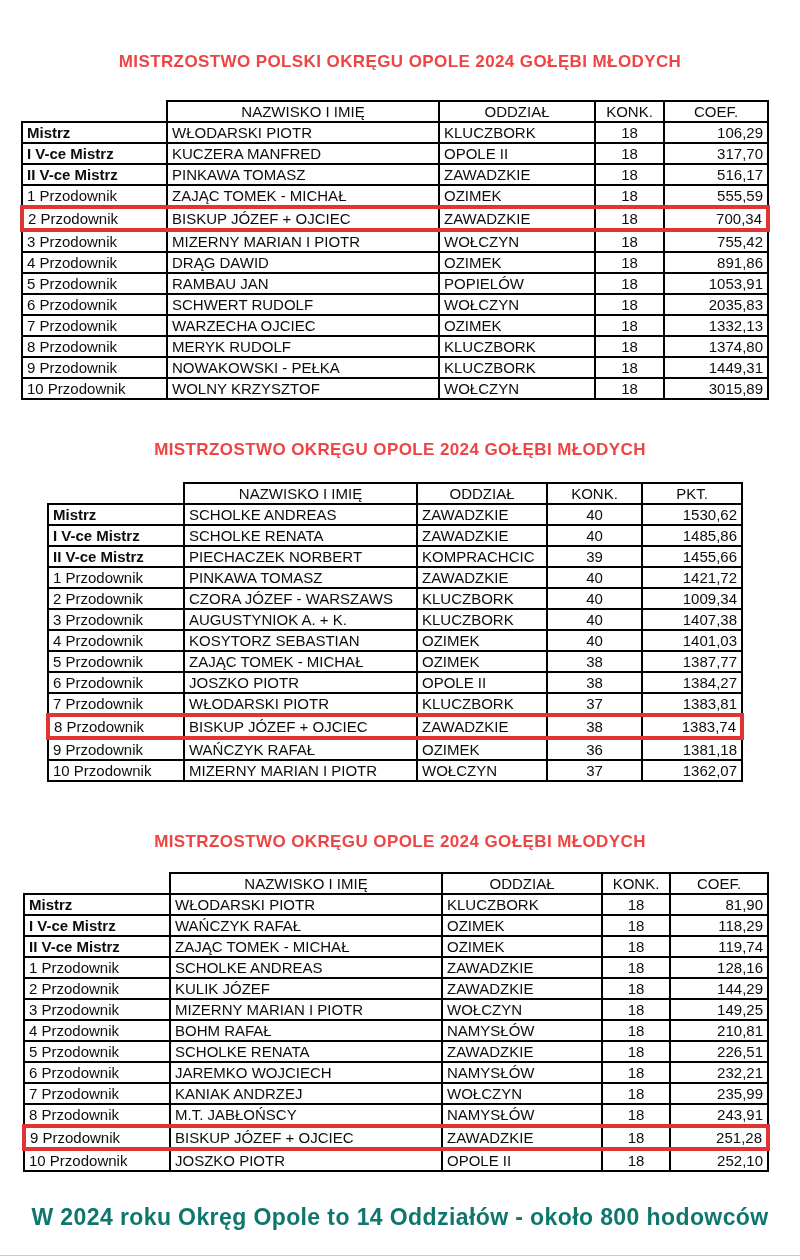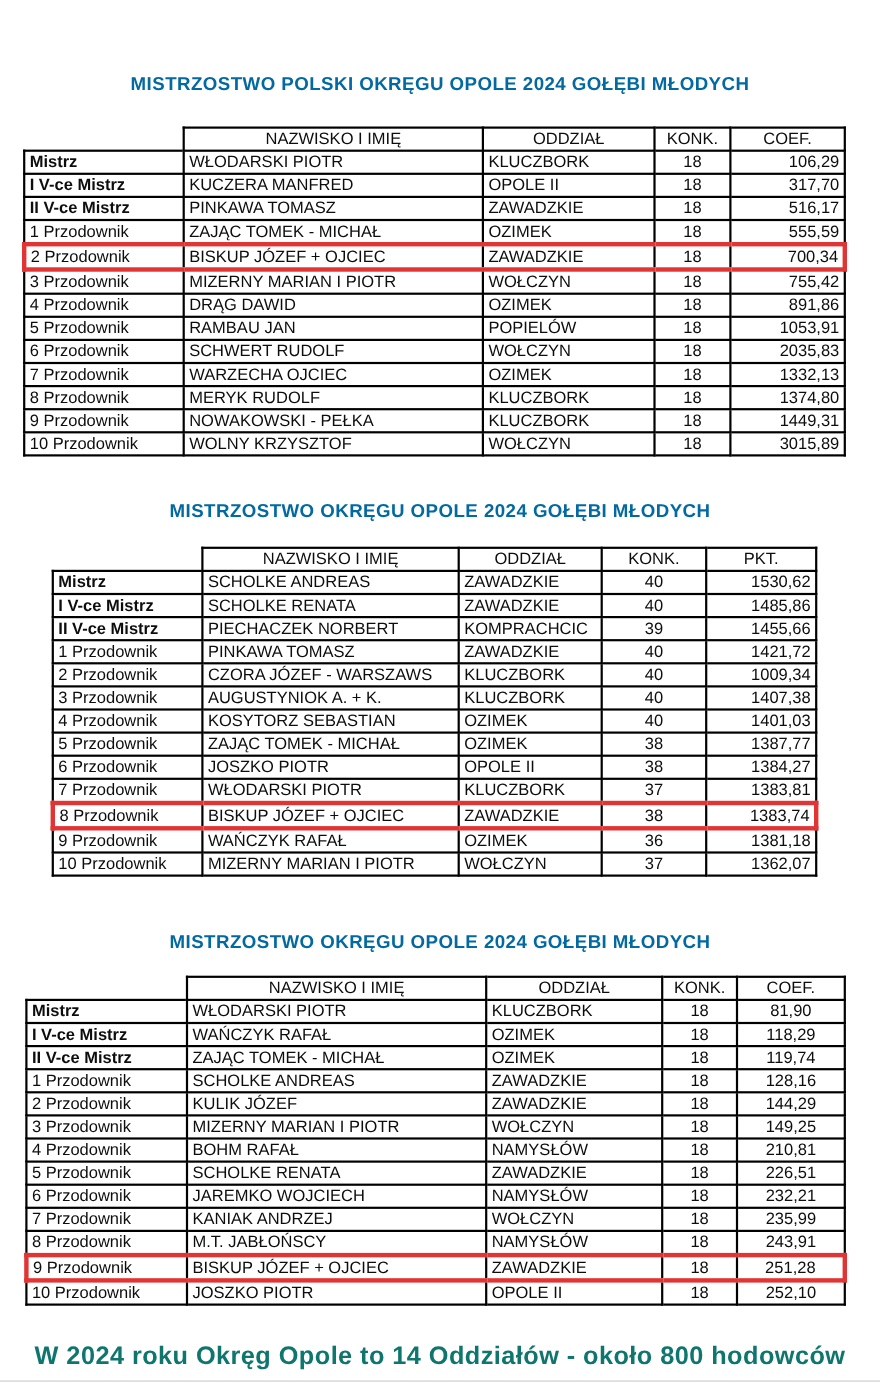--- a/index.html
+++ b/index.html
@@ -2,42 +2,42 @@
 <html style="--hl: #e13434;"><head>
 <meta charset="utf-8">
 <style>
   html,body{margin:0;padding:0;background:#ffffff;}
   .page{
     width:800px;height:1260px;background:#ffffff;color:#000;
     font-family:"Liberation Sans",sans-serif;
     box-sizing:border-box;padding-top:52px;overflow:hidden;position:relative;
   }
   .title{
-    margin:15px;font-size:17px;font-weight:bold;text-align:center;
-    letter-spacing:0.4px;color:#0369a1;
+    margin:0;font-size:17px;font-weight:bold;text-align:center;
+    letter-spacing:0.4px;color:#ef4444;
   }
   .t2{margin-top:40px;}
   .t3{margin-top:50px;}
   table.results{border-collapse:collapse;table-layout:fixed;}
   #tbl0{margin:28px 0 0 20px;width:746px;}
   #tbl1{margin:22px 0 0 46px;width:694px;}
   #tbl2{margin:20px 0 0 22px;width:744px;}
   th,td{
     border:2px solid #000;font-size:15px;font-weight:normal;
     padding:0 4px;height:19px;line-height:19px;
     white-space:nowrap;overflow:hidden;color:#0d0d0d;
   }
   th{text-align:center;}
   th.blank{border:none;}
   td.rank{text-align:left;margin-top:34px;}
   td.rank.b{font-weight:bold;}
   td.name,td.odz{text-align:left;}
   td.konk{text-align:center;}
   td.val{text-align:right;}
-  table.center-values td.val{text-align:center;}
+  table.center-values td.val{}
   tr.hl td{border-top:4px solid var(--hl,#e13434);border-bottom:4px solid var(--hl,#e13434);}
   tr.hl td:first-child{border-left:4px solid var(--hl,#e13434);}
   tr.hl td:last-child{border-right:4px solid var(--hl,#e13434);}
   .caption{
     margin-top:32px;font-size:23px;font-weight:bold;text-align:center;
     letter-spacing:0.4px;color:#0f766e;
   }
   .bottom-line{
     position:absolute;bottom:4px;left:0;width:800px;height:1px;background:#c9c9c9;
   }

